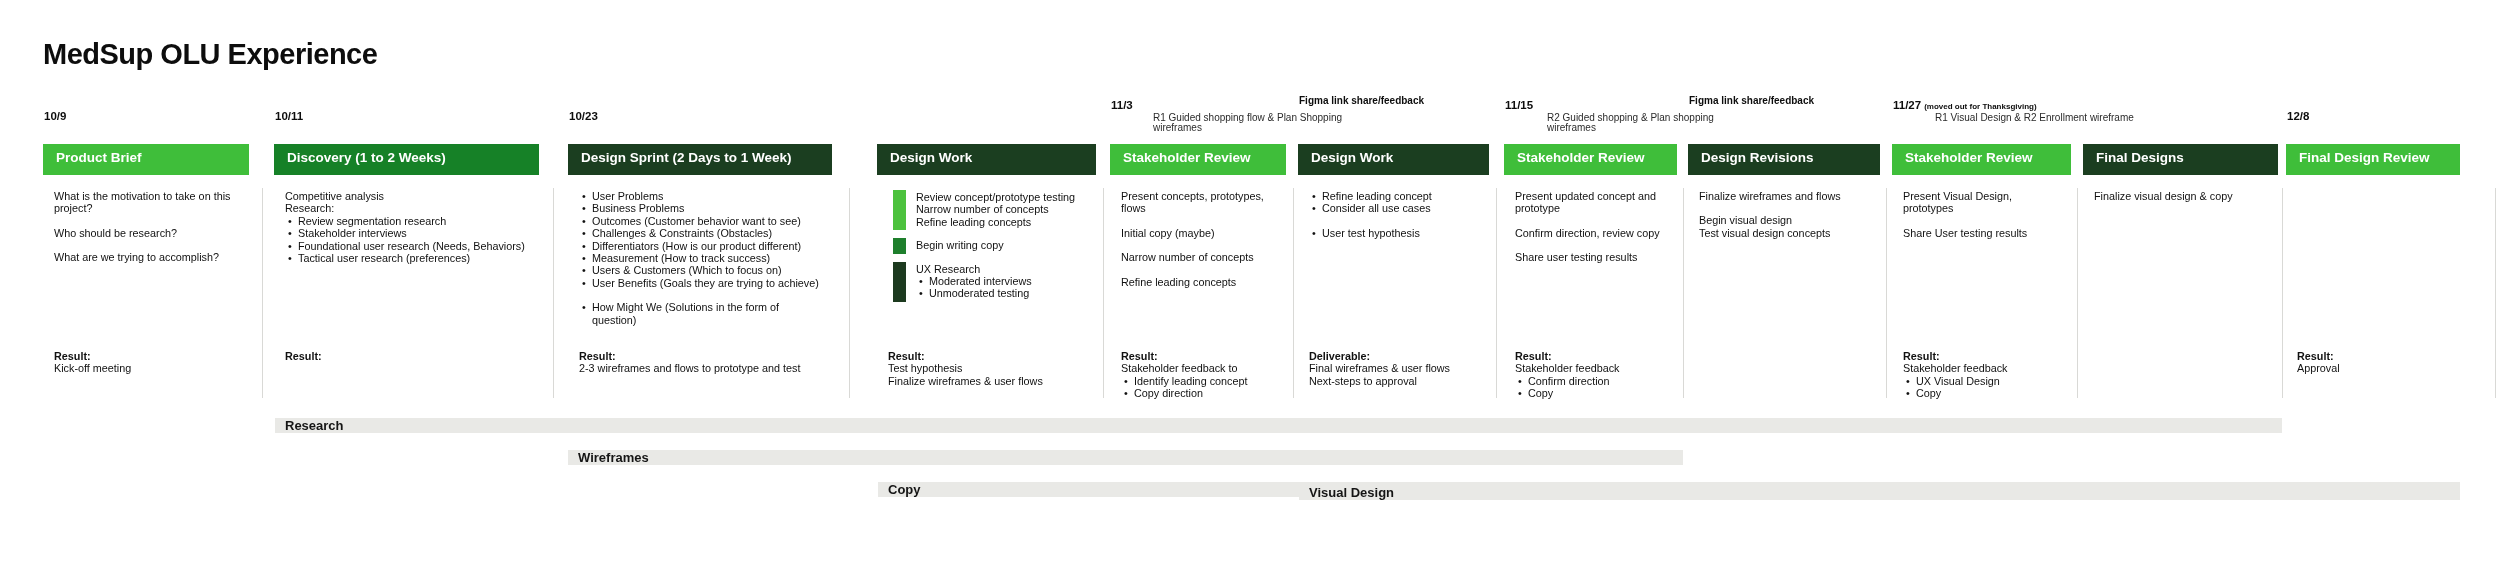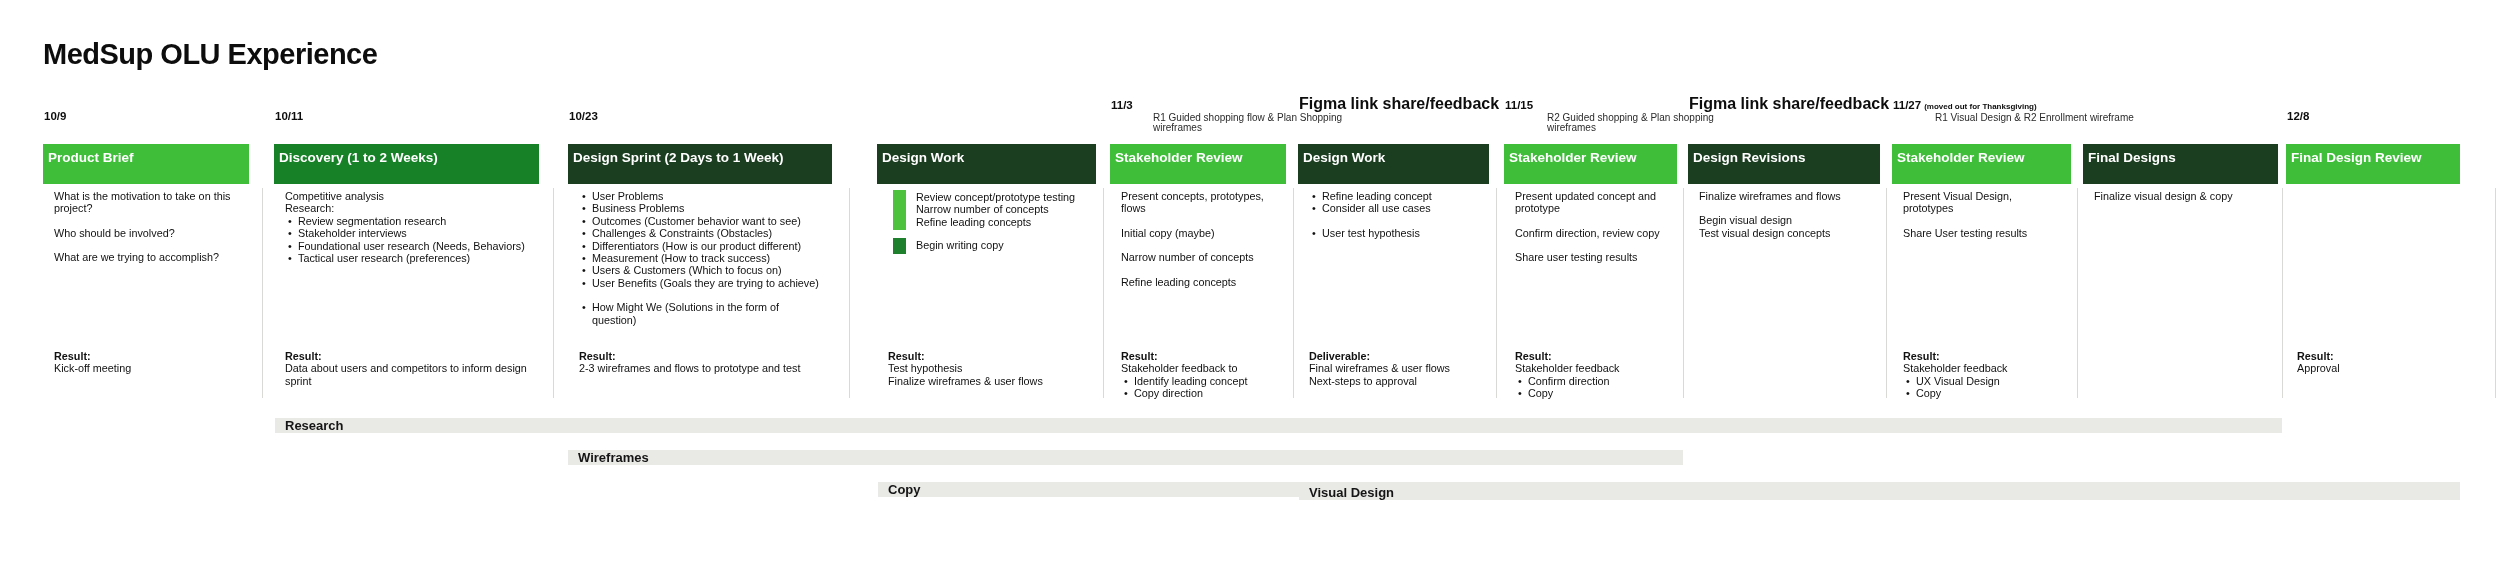--- a/index.html
+++ b/index.html
@@ -4,24 +4,24 @@
 <style>
   html,body{margin:0;padding:0;background:#fff;}
   #board{position:relative;width:2500px;height:578px;background:#ffffff;
          font-family:"Liberation Sans",sans-serif;color:#111;overflow:hidden;border-radius:29px;}
   #page-title{position:absolute;left:43px;top:38px;margin:0;font-size:29px;font-weight:700;
               letter-spacing:-0.5px;color:#0d0d0d;}
   .column{position:absolute;top:0;height:578px;}
   .anno{position:absolute;left:1px;}
   .anno .date{font-size:11.5px;font-weight:700;color:#0d0d0d;white-space:nowrap;}
   .anno .date-note{font-size:8px;font-weight:700;color:#0d0d0d;margin-left:3px;}
-  .anno .figma{font-size:16px;font-weight:700;color:#0d0d0d;white-space:nowrap;}
+  .anno .figma{font-size:10px;font-weight:700;color:#0d0d0d;white-space:nowrap;}
   .anno .sub{font-size:10px;color:#2b2b2b;line-height:9.6px;white-space:nowrap;margin-left:42px;}
-  .phase-header{position:absolute;left:0;right:0;top:144px;height:40px;line-height:27px;
-                color:#fff;font-size:13.5px;font-weight:700;padding-left:5px;box-sizing:border-box;
+  .phase-header{position:absolute;left:0;right:0;top:144px;height:31px;line-height:27px;
+                color:#fff;font-size:13.5px;font-weight:700;padding-left:13px;box-sizing:border-box;
                 white-space:nowrap;overflow:hidden;}
   .tone-bright{background:#3FBE3A;}
   .tone-medium{background:#168127;}
   .tone-dark{background:#1B3E20;}
   .body{position:absolute;left:11px;right:6px;top:190px;font-size:10.8px;line-height:12.4px;}
   .para{margin:0 0 12px 0;}
   .para.tight{margin-bottom:0;}
   .ul{margin:0 0 12px 0;}
   .li{position:relative;padding-left:13px;}
   .li::before{content:"\2022";position:absolute;left:3px;}
@@ -46,21 +46,21 @@
       <div class="column" style="left: 43px; width: 206px;">
         <div class="anno" style="top: 106px;">
           <div><span class="date">10/9</span></div>
         </div>
         <div class="phase-header tone-bright">Product Brief</div>
         <div class="body">
           <div class="para">
             <div>What is the motivation to take on this project?</div>
           </div>
           <div class="para">
-            <div>Who should be involved?</div>
+            <div>Who should be research?</div>
           </div>
           <div class="para">
             <div>What are we trying to accomplish?</div>
           </div>
         </div>
         <div class="result">
           <div class="rlabel">Result:</div>
           <div>Kick-off meeting</div>
         </div>
       </div>
@@ -76,21 +76,20 @@
           </div>
           <div class="ul">
             <div class="li">Review segmentation research</div>
             <div class="li">Stakeholder interviews</div>
             <div class="li">Foundational user research (Needs, Behaviors)</div>
             <div class="li">Tactical user research (preferences)</div>
           </div>
         </div>
         <div class="result">
           <div class="rlabel">Result:</div>
-          <div>Data about users and competitors to inform design sprint</div>
         </div>
       </div>
       <div class="column" style="left: 568px; width: 264px;">
         <div class="anno" style="top: 106px;">
           <div><span class="date">10/23</span></div>
         </div>
         <div class="phase-header tone-dark">Design Sprint (2 Days to 1 Week)</div>
         <div class="body">
           <div class="ul">
             <div class="li">User Problems</div>
@@ -119,20 +118,28 @@
             <div class="chip-text">
               <div>Review concept/prototype testing</div>
               <div>Narrow number of concepts</div>
               <div>Refine leading concepts</div>
             </div>
           </div>
           <div class="chip-group">
             <div class="chip chip-medium"></div>
             <div class="chip-text">
               <div>Begin writing copy</div>
+            </div>
+          </div>
+          <div class="chip-group">
+            <div class="chip chip-dark"></div>
+            <div class="chip-text">
+              <div>UX Research</div>
+              <div class="li">Moderated interviews</div>
+              <div class="li">Unmoderated testing</div>
             </div>
           </div>
         </div>
         <div class="result">
           <div class="rlabel">Result:</div>
           <div>Test hypothesis</div>
           <div>Finalize wireframes &amp; user flows</div>
         </div>
       </div>
       <div class="column" style="left: 1110px; width: 176px;">

